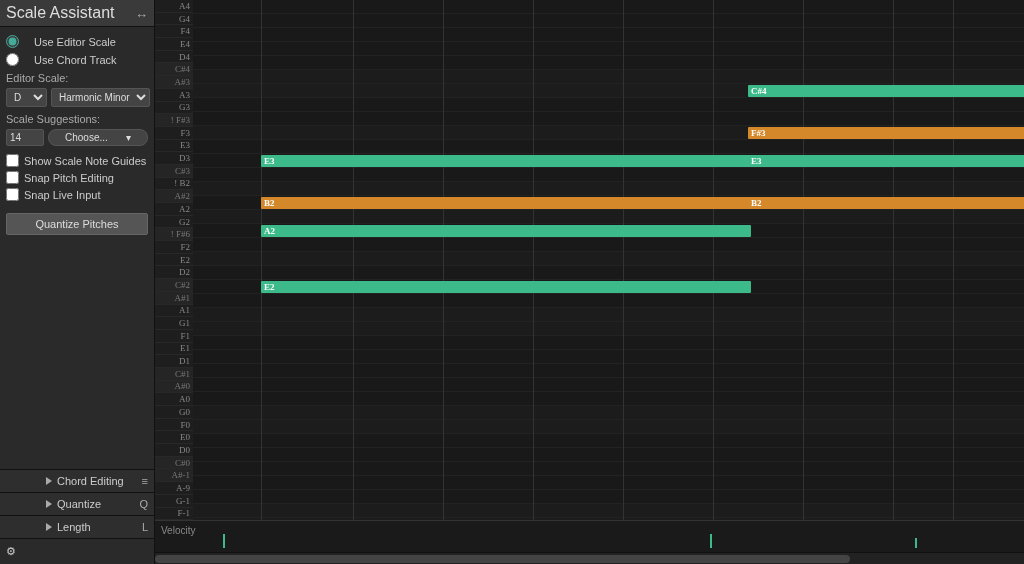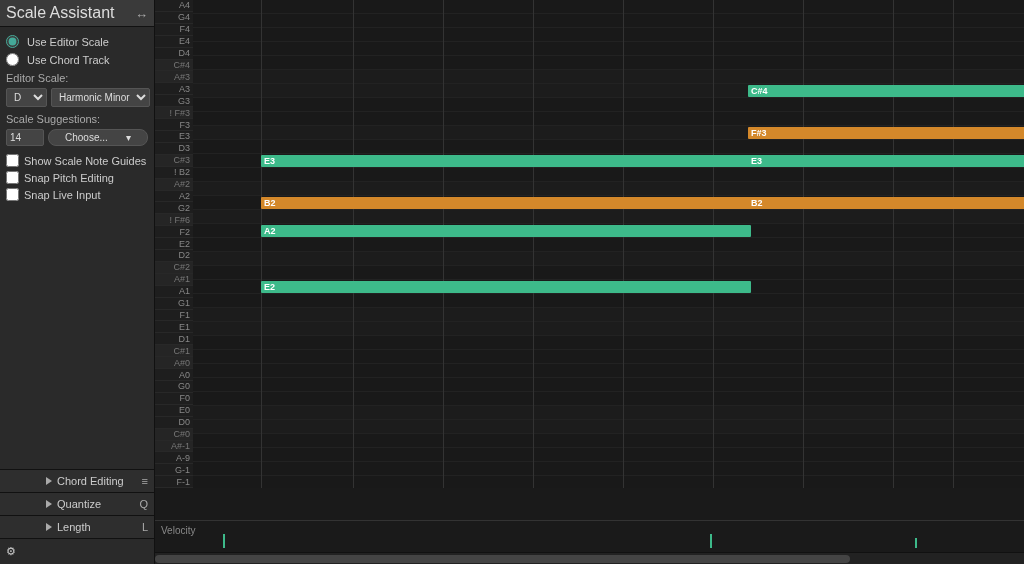--- a/index.html
+++ b/index.html
@@ -43,21 +43,21 @@
     }
 
     .panel-body {
       padding: 8px 6px;
       flex: 1;
     }
 
     .radio-row {
       display: flex;
       align-items: center;
-      gap: 8px;
+      gap: 15px;
       margin-bottom: 5px;
     }
     .radio-row input[type="radio"] {
       accent-color: #4a9;
       margin: 0;
     }
     .radio-label {
       color: #ccc;
       font-size: 11px;
     }
@@ -190,20 +190,21 @@
       display: flex;
       flex-direction: column;
       overflow: hidden;
     }
 
     
     .piano-roll {
       flex: 1;
       display: flex;
       overflow: hidden;
+      font-family: Liberation Serif, serif;
     }
 
     
     .note-labels {
       width: 38px;
       min-width: 38px;
       background: #1e1e1e;
       overflow: hidden;
       display: flex;
       flex-direction: column;
@@ -291,21 +292,20 @@
     .velocity-bar {
       height: 32px;
       background: #1a1a1a;
       border-top: 1px solid #333;
       display: flex;
       align-items: center;
       padding-left: 6px;
       color: #888;
       font-size: 10px;
       position: relative;
-      margin-top: 32px;
     }
     .velocity-label {
       position: absolute;
       left: 6px;
       top: 4px;
       color: #888;
       font-size: 10px;
     }
     .velocity-markers {
       position: absolute;
@@ -394,20 +394,21 @@
     <div class="checkbox-row">
       <input type="checkbox" style="">
       <span>Snap Pitch Editing</span>
     </div>
     <div class="checkbox-row">
       <input type="checkbox" style="">
       <span>Snap Live Input</span>
     </div>
 
     
+    <button class="quantize-btn">Quantize Pitches</button>
   </div>
 
   <div class="collapsible-section">
     <div class="collapsible-header">
       <div class="collapsible-title">
         <span class="triangle-right"></span>
         <span>Chord Editing</span>
       </div>
       <span class="collapsible-icon">≡</span>
     </div>

